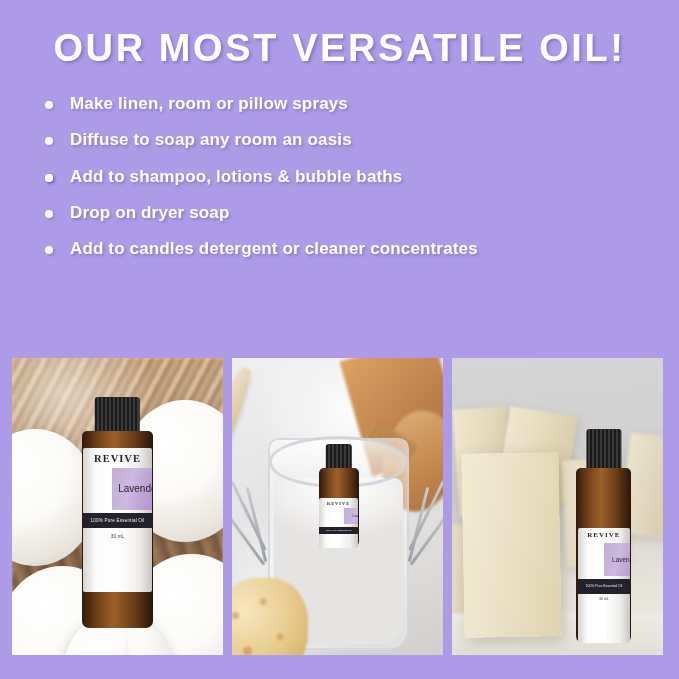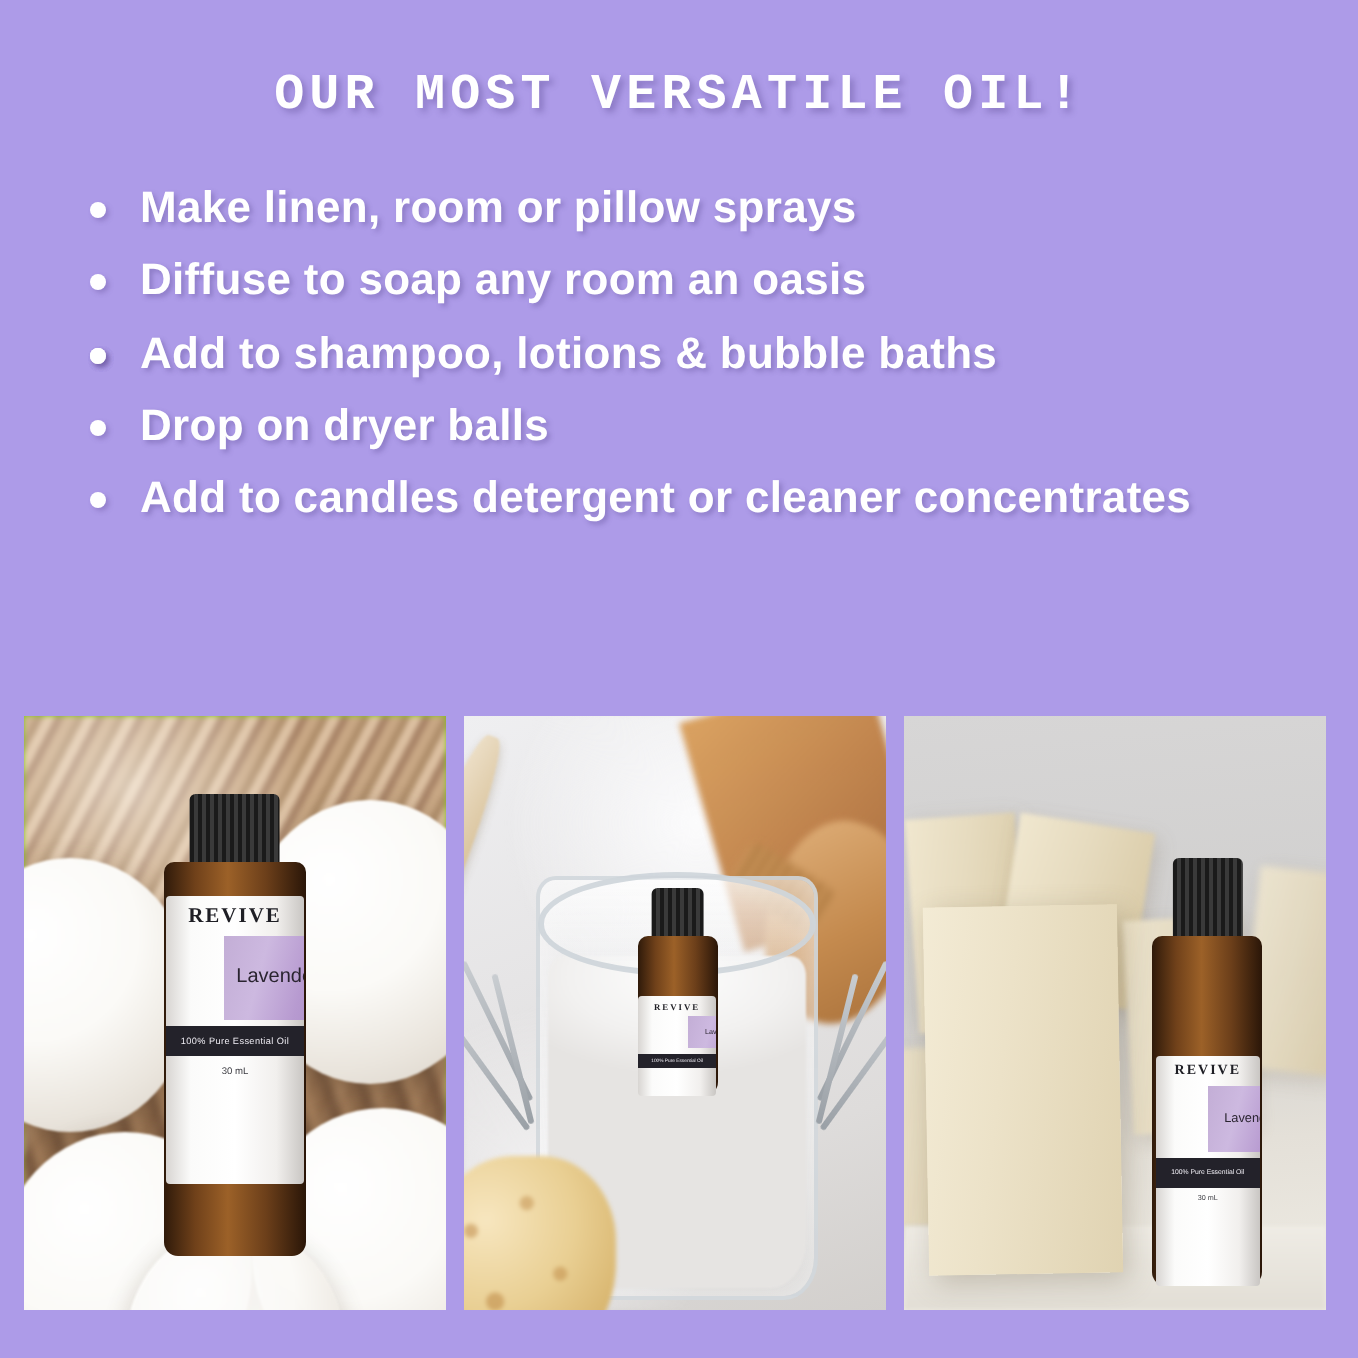--- a/index.html
+++ b/index.html
@@ -18,44 +18,43 @@
   }
 
   
   .headline {
     position: absolute;
     left: 0;
     top: 28px;
     width: 679px;
     text-align: center;
     color: #ffffff;
-    font-size: 25px;
+    font-size: 38px;
     font-weight: bold;
     letter-spacing: 2.6px;
     line-height: 40px;
     text-shadow: 2px 2px 3px rgba(96, 78, 150, 0.45);
     white-space: nowrap;
-    font-family: Liberation Mono, monospace;
   }
 
   
   .bullets {
     position: absolute;
     left: 40px;
     top: 86px;
     width: 630px;
     margin: 0;
     padding: 0;
     list-style: none;
   }
   .bullets li {
     position: relative;
     padding-left: 30px;
     color: #ffffff;
-    font-size: 22px;
+    font-size: 17px;
     font-weight: bold;
     letter-spacing: 0.15px;
     line-height: 36.3px;
     white-space: nowrap;
     text-shadow: 1.5px 1.5px 2.5px rgba(96, 78, 150, 0.42);
   }
   .bullets li .dot {
     position: absolute;
     left: 5px;
     top: 15px;
@@ -74,21 +73,21 @@
     width: 651px;
     height: 297px;
     display: flex;
     gap: 9px;
   }
   .photo {
     position: relative;
     flex: 1 1 0;
     height: 297px;
     overflow: hidden;
-    background: #84cc16;
+    background: #fdba74;
   }
 
   
   .p1-bg {
     position: absolute; inset: 0;
     background:
       radial-gradient(ellipse 60% 40% at 25% 12%, rgba(255,250,242,.55), transparent 70%),
       repeating-linear-gradient(118deg,
         #c8a784 0px, #c8a784 5px,
         #b08f6c 5px, #b08f6c 9px,
@@ -343,21 +342,21 @@
     </li>
     <li>
       <span class="dot"></span>
     </li>
     <li>
       <span class="dot"></span>
       <span>Add to shampoo, lotions &amp; bubble baths</span>
     </li>
     <li>
       <span class="dot"></span>
-      <span>Drop on dryer balls</span>
+      <span>Drop on dryer soap</span>
     </li>
     <li>
       <span class="dot"></span>
       <span>Add to candles detergent or cleaner concentrates</span>
     </li>
   </ul>
 
   <div class="photo-strip">
 
     <div class="photo">

